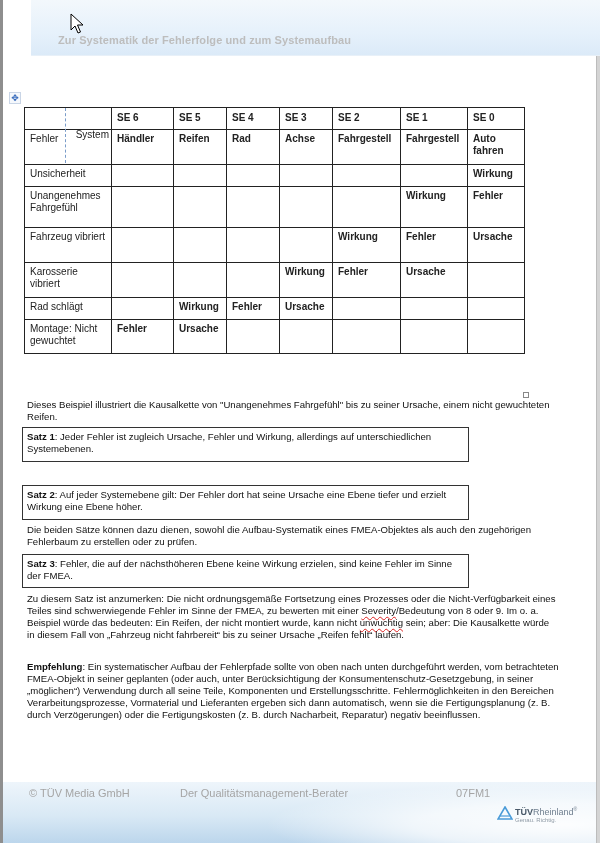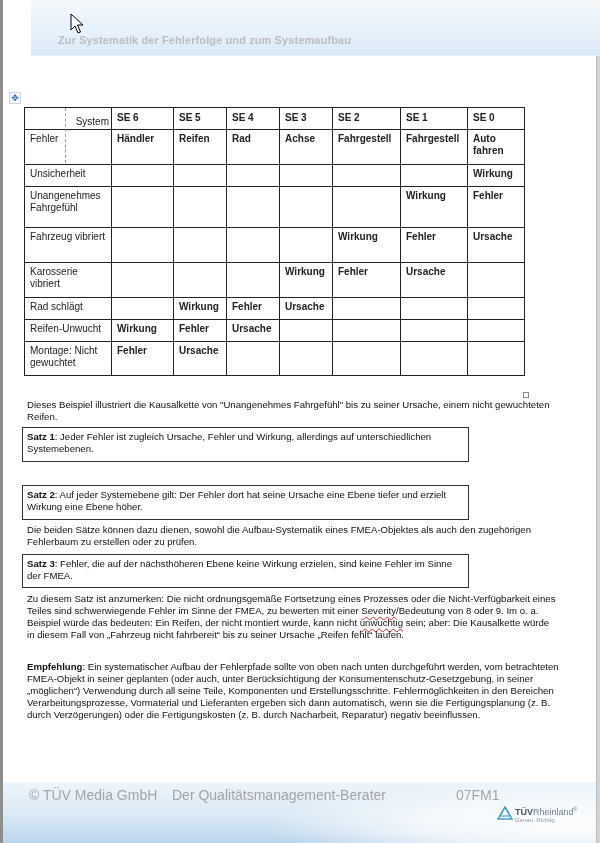--- a/index.html
+++ b/index.html
@@ -43,36 +43,36 @@
   .c1 { width: 62px; }
   .c2 { width: 53px; margin-left: 44px; }
   .c3 { width: 53px; }
   .c4 { width: 53px; }
   .c5 { width: 68px; }
   .c6 { width: 67px; }
   .c7 { width: 57px; }
   .b { font-weight: bold; color: #222; }
   .rowlabel { color: #222; }
   .corner { position: relative; }
-  .corner .sys { position: absolute; right: 2px; top: 8px; }
+  .corner .sys { position: absolute; right: 2px; top: 21px; }
   .corner .dash { position: absolute; left: 40px; top: 0; bottom: -34px; border-left: 1px dashed #7a9cc9; }
 
   .para { position: absolute; left: 27px; font-size: 9.6px; line-height: 12px; color: #111; }
   .box { position: absolute; left: 22px; width: 447px; border: 1.5px solid #333; padding: 3px 4px; font-size: 9.6px; line-height: 12px; color: #111; }
   .squig { text-decoration: underline wavy #d22; text-decoration-thickness: 1px; text-underline-offset: 2px; }
 
   .footer-band {
     position: absolute; left: 3px; top: 782px; width: 593px; height: 61px;
     background: linear-gradient(180deg, #eef5fb 0%, #d9e9f5 55%, #bcd6ec 100%);
   }
   .footer-swoosh {
     position: absolute; left: 260px; top: 0; width: 333px; height: 61px;
     background: radial-gradient(ellipse at 90% 70%, rgba(255,255,255,0.95) 0%, rgba(255,255,255,0.7) 35%, rgba(255,255,255,0) 70%);
   }
-  .footer-text { position: absolute; top: 787px; font-size: 14px; color: #a5a5a5; }
+  .footer-text { position: absolute; top: 787px; font-size: 11px; color: #a5a5a5; }
   .logo { position: absolute; left: 497px; top: 806px; }
   .logo-name { position: absolute; left: 18px; top: 0; font-size: 9px; color: #6f7f8f; white-space: nowrap; }
   .logo-name b { color: #4a5a6a; }
   .logo-tag { position: absolute; left: 18px; top: 11px; font-size: 6px; color: #8f9aa5; white-space: nowrap; }
 </style>
 </head>
 <body>
 
 <div class="page-edge-left"></div>
 <div class="page-edge-right"></div>
@@ -155,30 +155,20 @@
   <tr style="height:22px;margin-top:28px;">
     <td class="rowlabel">Rad schlägt</td>
     <td class="b"></td>
     <td class="b">Wirkung</td>
     <td class="b">Fehler</td>
     <td class="b">Ursache</td>
     <td class="b"></td>
     <td class="b"></td>
     <td class="b"></td>
   </tr>
-  <tr style="height:22px;">
-    <td class="rowlabel">Reifen-Unwucht</td>
-    <td class="b">Wirkung</td>
-    <td class="b">Fehler</td>
-    <td class="b">Ursache</td>
-    <td class="b"></td>
-    <td class="b"></td>
-    <td class="b"></td>
-    <td class="b"></td>
-  </tr>
   <tr style="height:34px;">
     <td class="rowlabel">Montage: Nicht gewuchtet</td>
     <td class="b">Fehler</td>
     <td class="b">Ursache</td>
     <td class="b"></td>
     <td class="b"></td>
     <td class="b"></td>
     <td class="b"></td>
     <td class="b"></td>
   </tr>
@@ -208,21 +198,21 @@
 </div>
 
 <div class="para" style="top:661px; width:536px;">
   <b>Empfehlung</b><span>: Ein systematischer Aufbau der Fehlerpfade sollte von oben nach unten durchgeführt werden, vom betrachteten FMEA-Objekt in seiner geplanten (oder auch, unter Berücksichtigung der Konsumentenschutz-Gesetzgebung, in seiner „möglichen“) Verwendung durch all seine Teile, Komponenten und Erstellungsschritte. Fehlermöglichkeiten in den Bereichen Verarbeitungsprozesse, Vormaterial und Lieferanten ergeben sich dann automatisch, wenn sie die Fertigungsplanung (z. B. durch Verzögerungen) oder die Fertigungskosten (z. B. durch Nacharbeit, Reparatur) negativ beeinflussen.</span>
 </div>
 
 <div class="footer-band">
   <div class="footer-swoosh"></div>
 </div>
 <div class="footer-text" style="left:29px;">© TÜV Media GmbH</div>
-<div class="footer-text" style="left:172px;">Der Qualitätsmanagement-Berater</div>
+<div class="footer-text" style="left:180px;">Der Qualitätsmanagement-Berater</div>
 <div class="footer-text" style="left:456px;">07FM1</div>
 
 <div class="logo">
   <svg width="16" height="14" viewBox="0 0 16 14">
     <path d="M8 1 L15 13 L1 13 Z" fill="none" stroke="#4a9bd8" stroke-width="1.6"></path>
     <path d="M3 10 L13 10" stroke="#4a9bd8" stroke-width="1.2"></path>
   </svg>
   <div class="logo-name"><b>TÜV</b><span>Rheinland</span><sup style="font-size:5px;">®</sup></div>
   <div class="logo-tag">Genau. Richtig.</div>
 </div>

